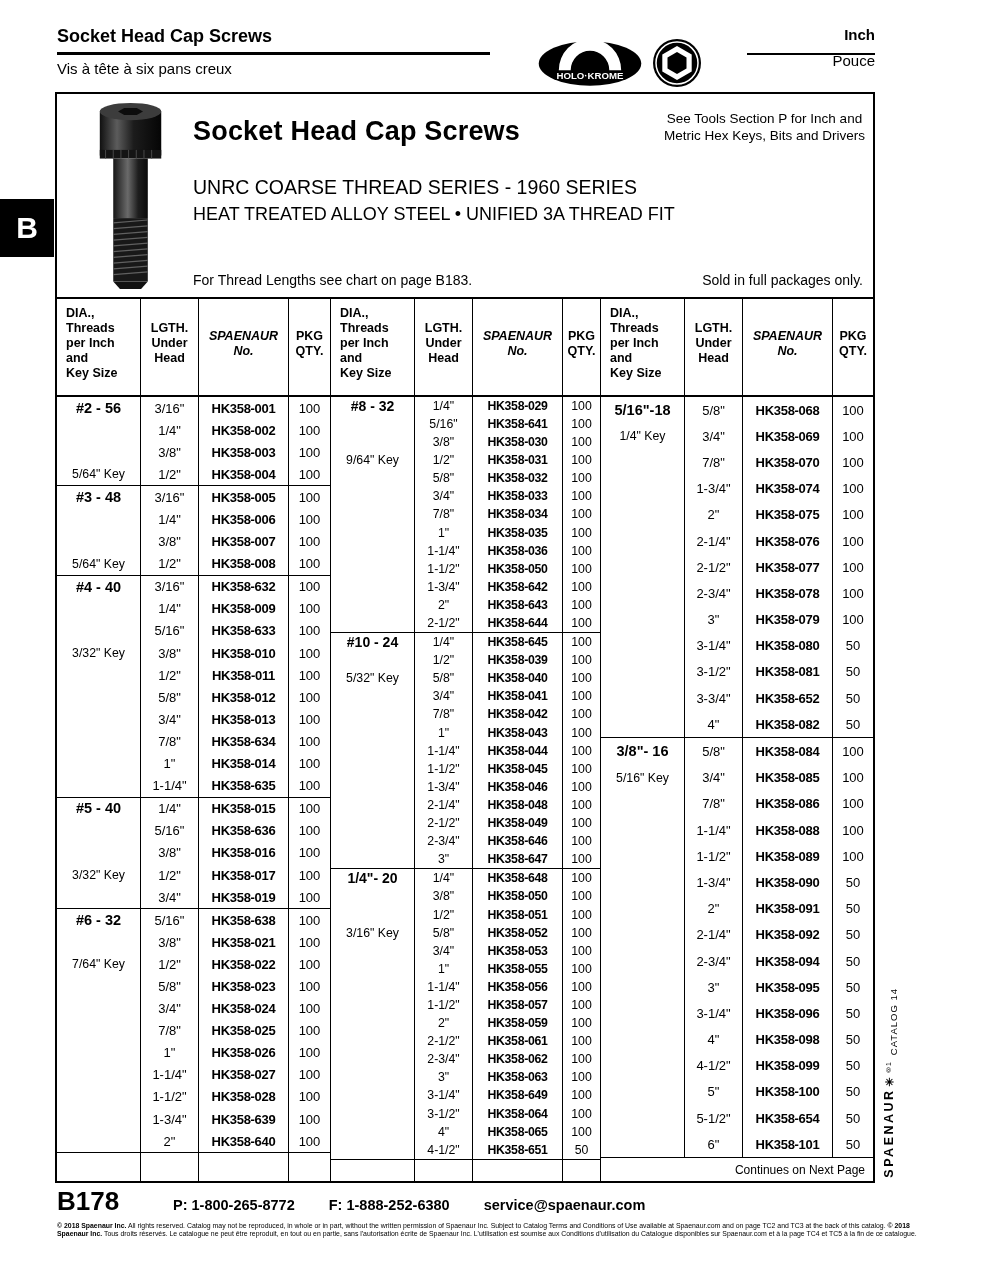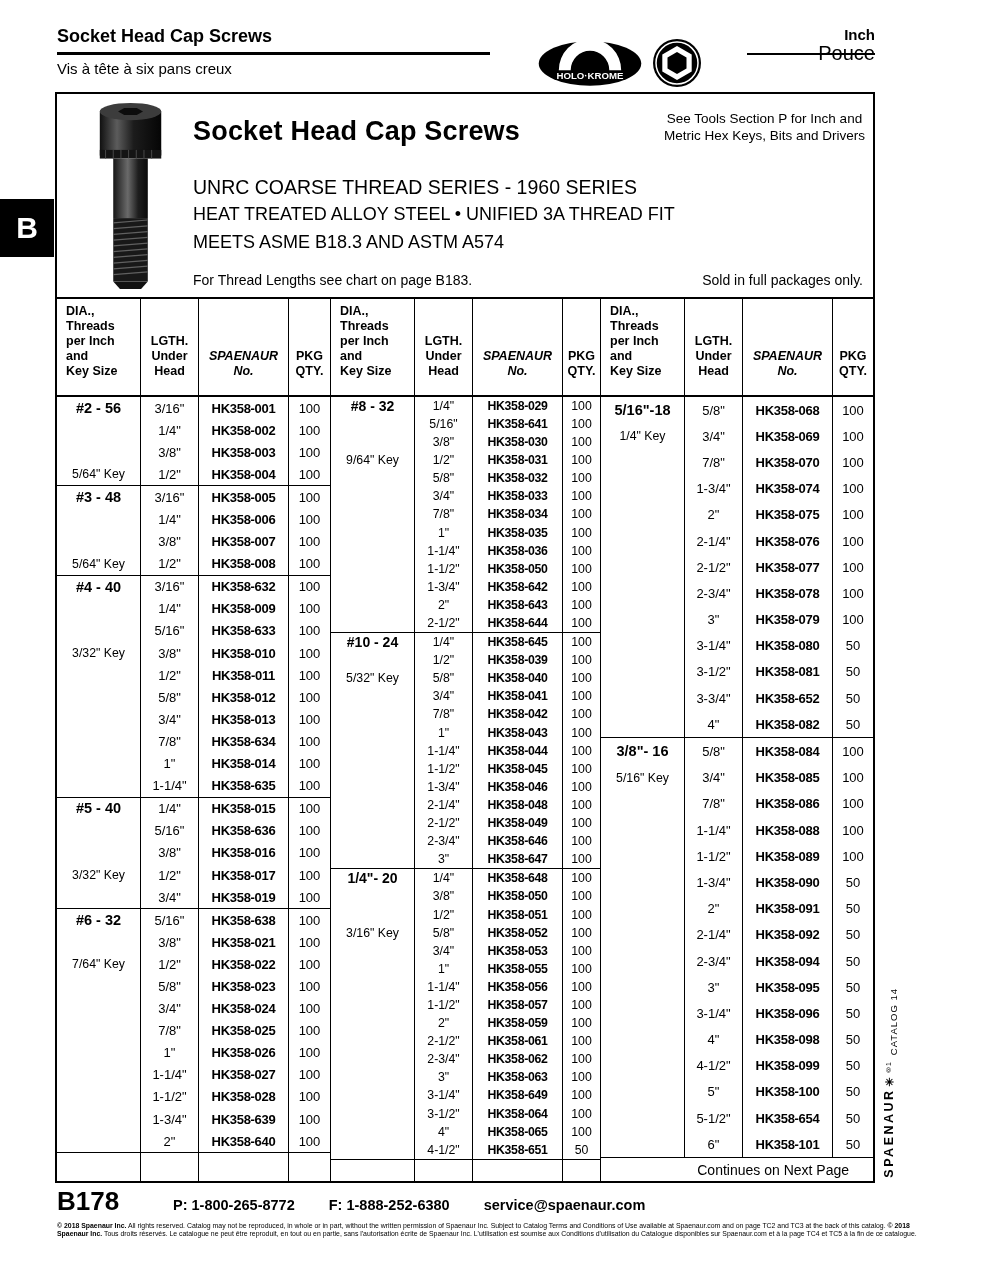--- a/index.html
+++ b/index.html
@@ -6,21 +6,21 @@
   html,body{width:989px;height:1280px}
   body{position:relative;background:#fff;color:#000;font-family:"Liberation Sans",sans-serif;overflow:hidden}
   .abs{position:absolute}
 
   
   .hdr-title{left:57px;top:26px;font-size:18px;font-weight:bold}
   .hdr-rule{left:57px;top:52px;width:433px;height:3px;background:#000}
   .hdr-sub{left:57px;top:60px;font-size:15px}
   .unit-en{top:26px;right:114px;font-size:15px;font-weight:bold}
   .unit-rule{top:53px;right:114px;width:128px;height:2px;background:#000}
-  .unit-fr{top:42px;right:114px;font-size:20px}
+  .unit-fr{top:52px;right:114px;font-size:15px}
   .logo-hk{left:538px;top:40px;width:104px;height:47px}
   .logo-hex{left:652px;top:38px;width:50px;height:50px}
 
   
   .b-tab{left:0;top:199px;width:54px;height:58px;background:#000;color:#fff;display:flex;align-items:center;justify-content:center;font-size:30px;font-weight:bold}
 
   
   .main-box{left:55px;top:92px;width:820px;height:1091px;border:2px solid #000}
   .screw{left:14px;top:4px;width:120px;height:196px}
   .intro-title{left:136px;top:22px;font-size:27px;font-weight:bold;letter-spacing:.2px}
@@ -31,42 +31,42 @@
   .thread-note{left:136px;top:178px;font-size:14px}
   .package-note{right:10px;top:178px;font-size:14px}
 
   
   .table-wrap{left:0;top:203px;width:816px;height:884px;border-top:2px solid #000;display:flex;position:absolute}
   .tcol{display:flex;flex-direction:column;border-right:1.5px solid #000}
   .tcol1{width:274px}
   .tcol2{width:270px}
   .tcol3{width:272px;border-right:none}
   .thead{height:98px;border-bottom:2px solid #000;display:flex;font-weight:bold;font-size:12.5px;line-height:15px;flex:none}
-  .thead .c{display:flex;flex-direction:column;justify-content:flex-end;align-items:center;padding-bottom:16px;text-align:center}
+  .thead .c{display:flex;flex-direction:column;justify-content:center;align-items:center;padding-bottom:7px;text-align:center}
   .thead .c-dia{align-items:flex-start;text-align:left;padding-left:9px}
   .thead .c-part{font-style:italic}
   .c{border-right:1px solid #000}
   .c:last-child{border-right:none}
   .c-dia{width:84px}
   .c-lgth{width:58px}
   .c-part{width:90px}
   .c-qty{flex:1}
   .tgroup{border-bottom:1.5px solid #000;flex:none}
   .trow{display:flex}
   .tcol1 .trow{height:22.1px}
   .tcol2 .trow{height:18.1px}
   .tcol3 .trow{height:26.2px}
   .trow .c{display:flex;align-items:center;justify-content:center;font-size:13px;line-height:1}
   .tcol2 .trow .c{font-size:12.3px}
   .trow .c-part{font-weight:bold;letter-spacing:-.3px}
   .dia-label{font-weight:bold;font-size:14.5px !important}
   .tcol2 .dia-label{font-size:14px !important}
   .key-label{font-size:12.3px !important}
   .tfill{flex:1;display:flex}
-  .continues{flex:1;display:flex;align-items:center;justify-content:flex-end;padding-right:24px;font-size:14px}
+  .continues{flex:1;display:flex;align-items:center;justify-content:flex-end;padding-right:8px;font-size:12px}
 
   
   .vert{writing-mode:vertical-rl;transform:rotate(180deg)}
   .catalog-vert{left:888px;top:988px;font-size:9.5px;letter-spacing:1px}
   .spaenaur-vert{left:882px;top:1062px;font-size:12.5px;font-weight:bold;letter-spacing:2.5px}
   .spaenaur-vert .reg{font-size:7px;font-weight:normal;letter-spacing:0}
   .spaenaur-vert .flower{font-size:11px}
 
   
   .page-no{left:57px;top:1186px;font-size:26px;font-weight:bold}
@@ -155,21 +155,20 @@
 
   <div class="abs intro-title">Socket Head Cap Screws</div>
 
   <div class="abs tools-note">
     <div>See Tools Section P for Inch and</div>
     <div>Metric Hex Keys, Bits and Drivers</div>
   </div>
 
   <div class="abs series">UNRC COARSE THREAD SERIES - 1960 SERIES</div>
   <div class="abs spec1">HEAT TREATED ALLOY STEEL • UNIFIED 3A THREAD FIT</div>
-  <div class="abs spec2">MEETS ASME B18.3 AND ASTM A574</div>
   <div class="abs thread-note">For Thread Lengths see chart on page B183.</div>
   <div class="abs package-note">Sold in full packages only.</div>
 
   <div class="table-wrap">
     <div class="tcol tcol1">
         <div class="thead">
           <div class="c c-dia">
             <div>DIA.,</div>
             <div>Threads</div>
             <div>per Inch</div>

